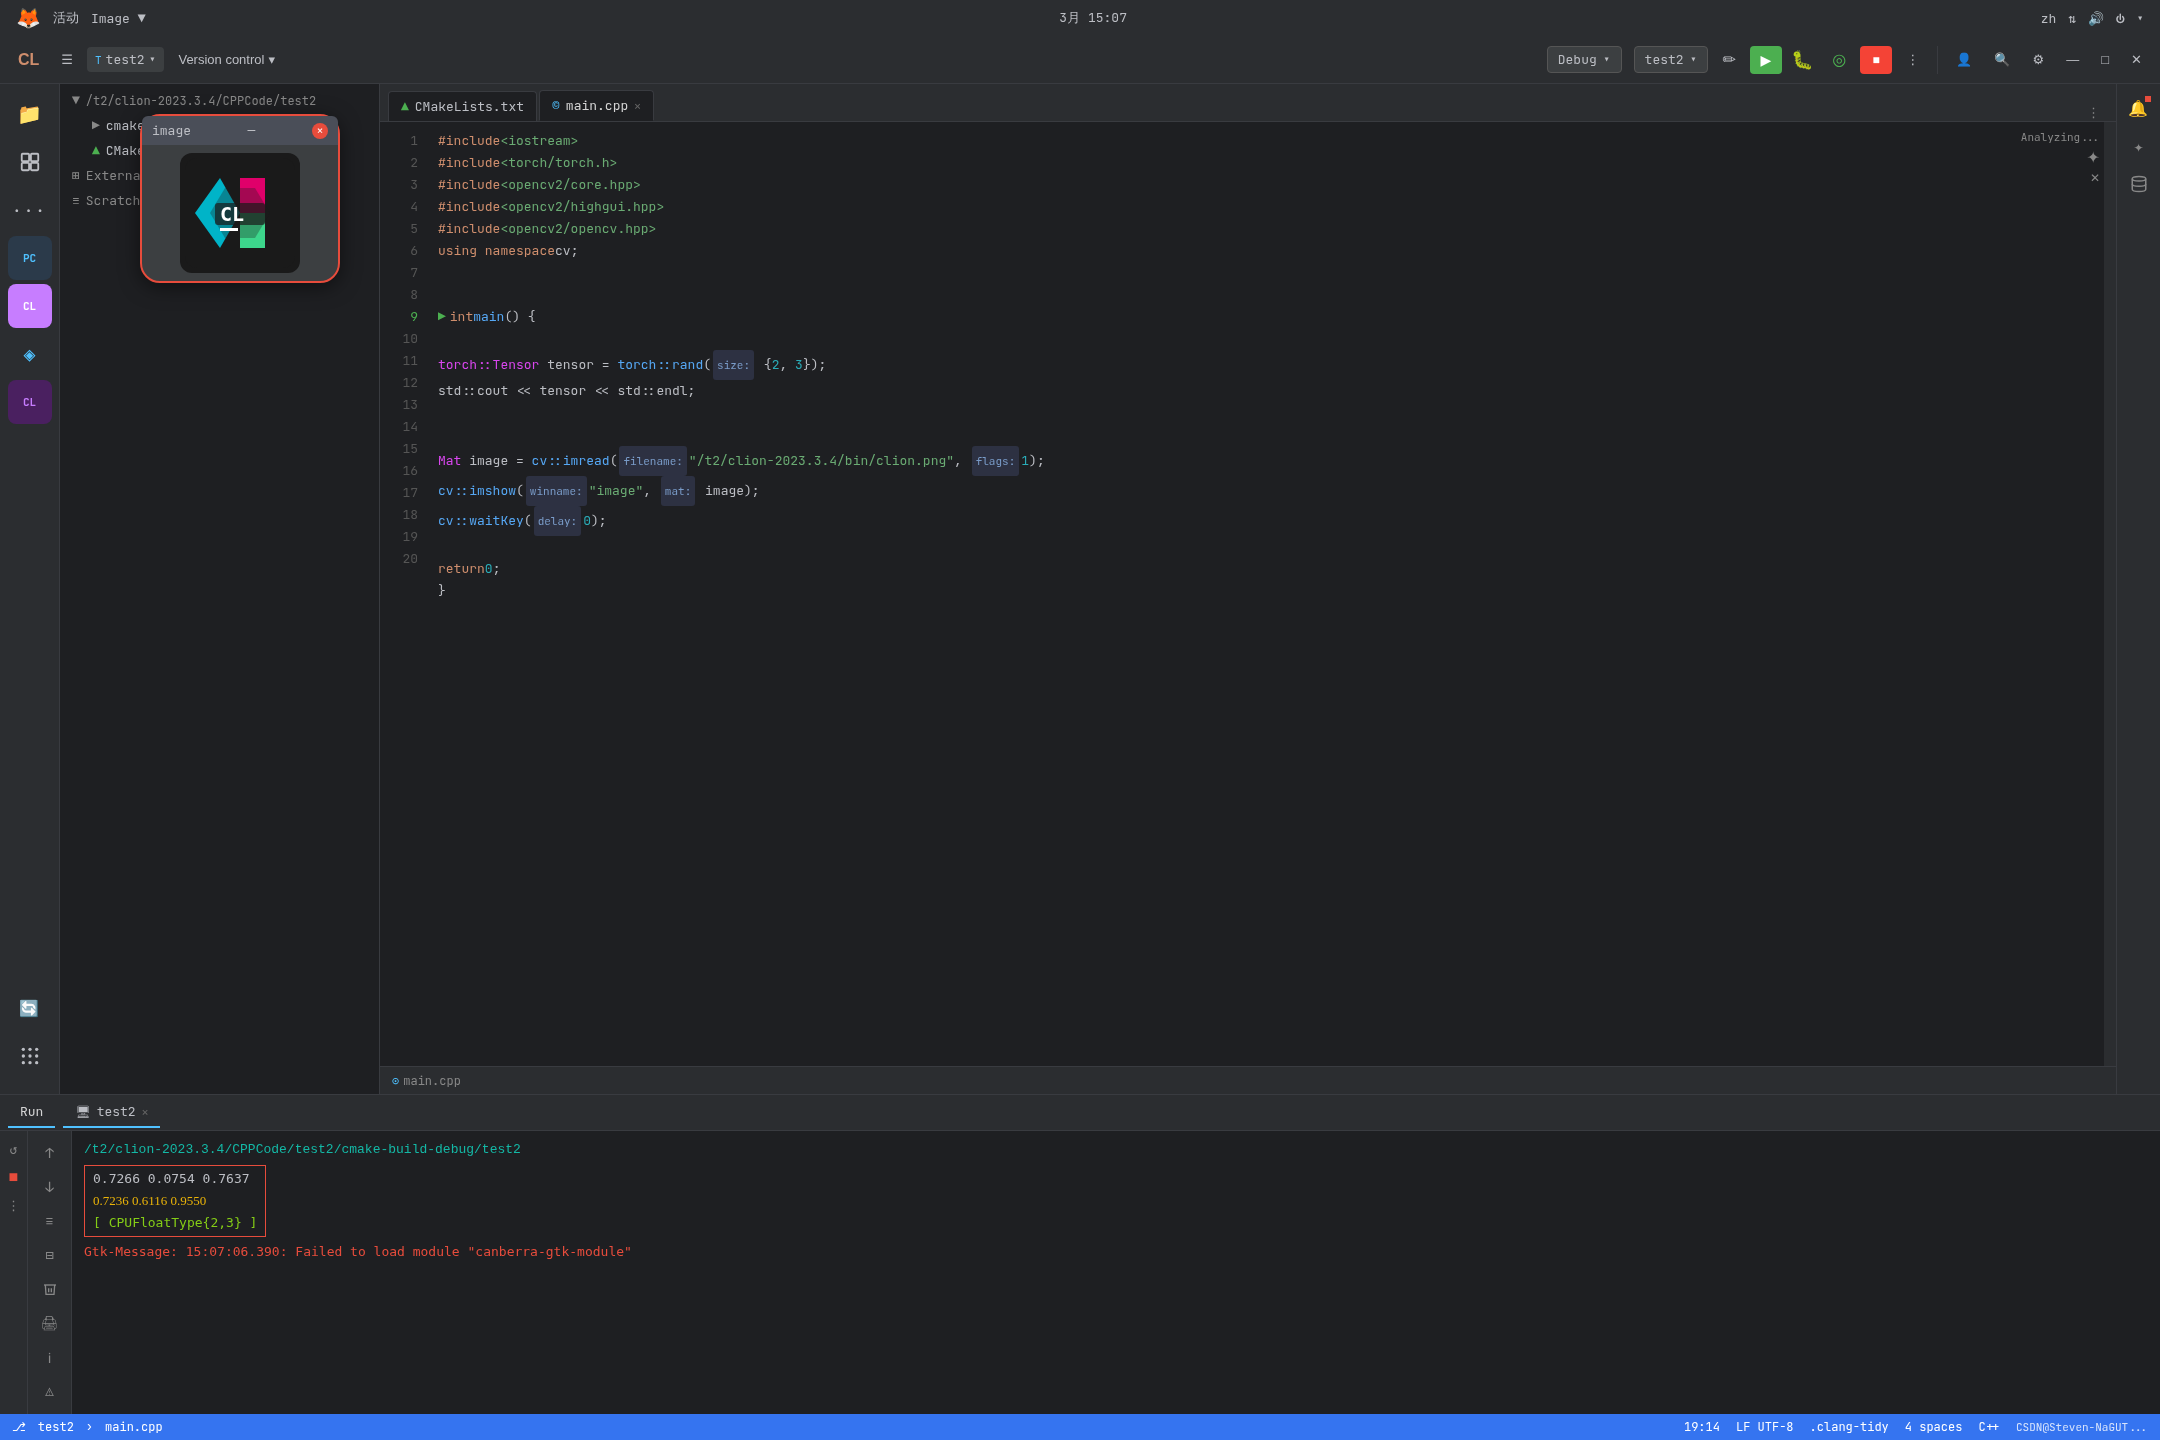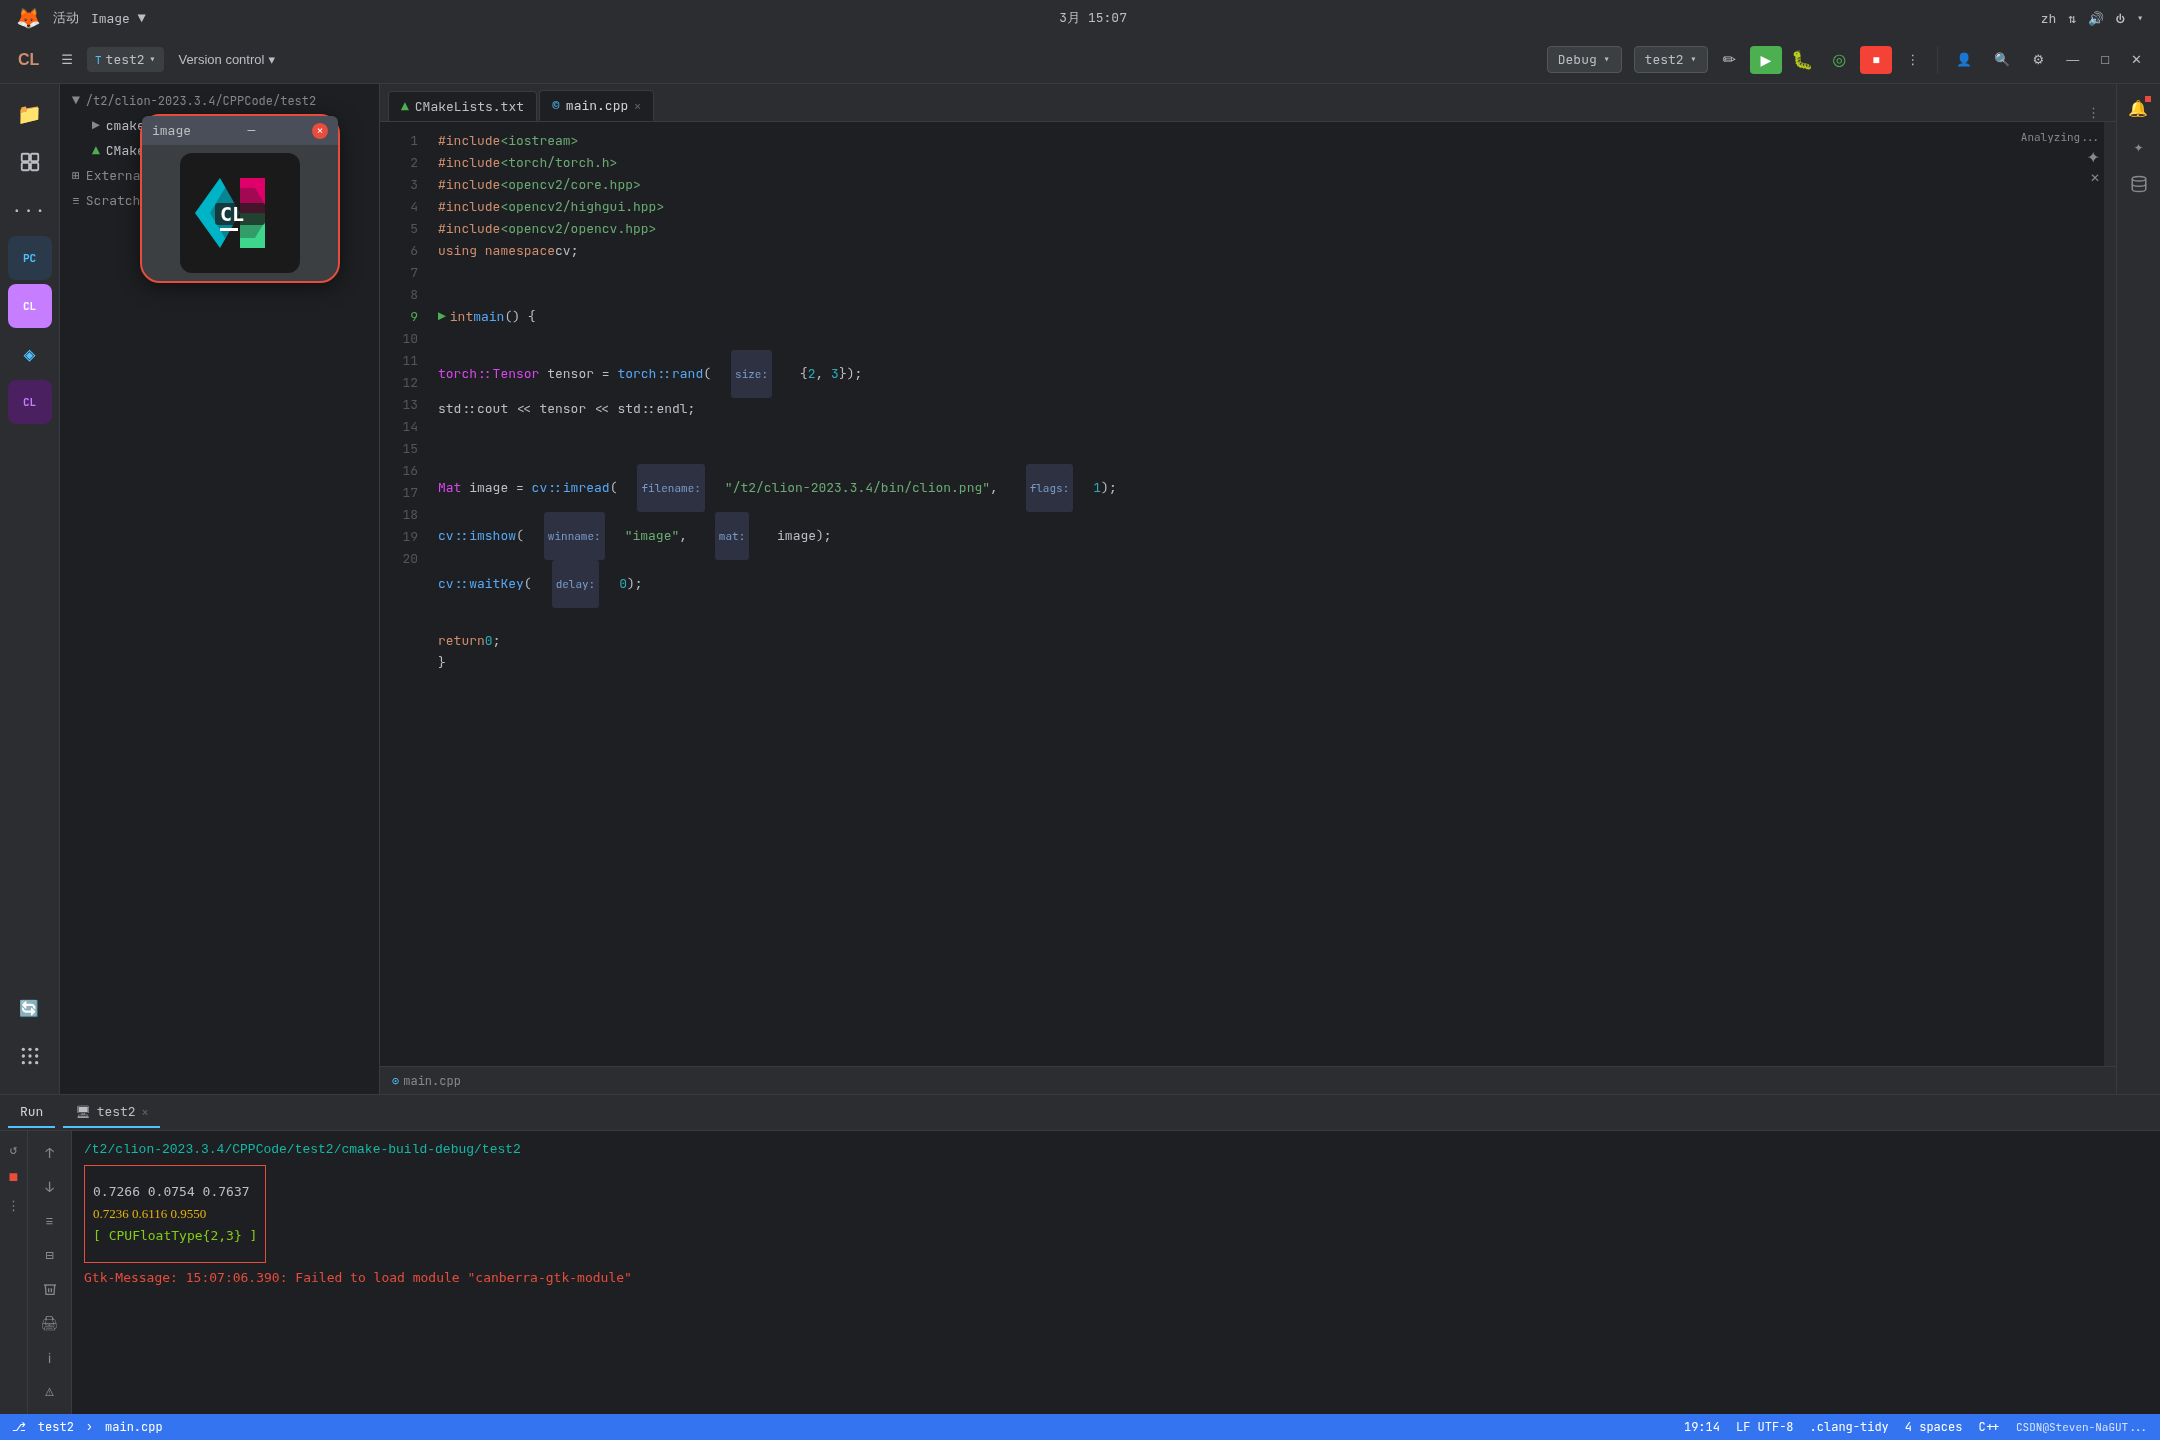--- a/index.html
+++ b/index.html
@@ -233,24 +233,24 @@
     .code-line { display: flex; align-items: center; min-height: 22px; white-space: pre; }
     .kw { color: #cf8e6d; }
     .fn { color: #56a8f5; }
     .str { color: #6aab73; }
     .num { color: #2aacb8; }
     .ns { color: #bcbec4; }
     .type { color: #d946ef; }
     .param-hint {
       background: #2d3142;
       border-radius: 3px;
-      padding: 13px 4px;
+      padding: 4px 4px;
       font-size: 11px;
       color: #7a9cc9;
-      margin: 0 20px;
+      margin: 0 2px;
     }
     .run-gutter {
       color: #4CAF50;
       margin-right: 4px;
     }
     .editor-scrollbar-right {
       width: 12px;
       background: #2b2d30;
       flex-shrink: 0;
     }
@@ -658,21 +658,21 @@
       </div>
       <div class="console-gutter-btn">🖨</div>
       <div class="console-gutter-btn">ℹ</div>
       <div class="console-gutter-btn">⚠</div>
     </div>
 
     <div class="console-output">
       <div class="code-line">
         <span class="console-path">/t2/clion-2023.3.4/CPPCode/test2/cmake-build-debug/test2</span>
       </div>
-      <div style="margin: 4px 0; display:inline-block; border: 1.5px solid #e74c3c; padding: 15px 8px;">
+      <div style="margin: 4px 0; display:inline-block; border: 1.5px solid #e74c3c; padding: 2px 8px;">
         <div style="color:#bcbec4;font-family:monospace;"> 0.7266  0.0754  0.7637</div>
         <div style="color:#eab308;font-family:Liberation Serif, serif;"> 0.7236  0.6116  0.9550</div>
         <div style="color:#84cc16;font-family:monospace;text-align:center;">[ CPUFloatType{2,3} ]</div>
       </div>
       <div class="code-line">
         <span class="console-error">Gtk-Message: 15:07:06.390: Failed to load module "canberra-gtk-module"</span>
       </div>
     </div>
   </div>
 </div>

